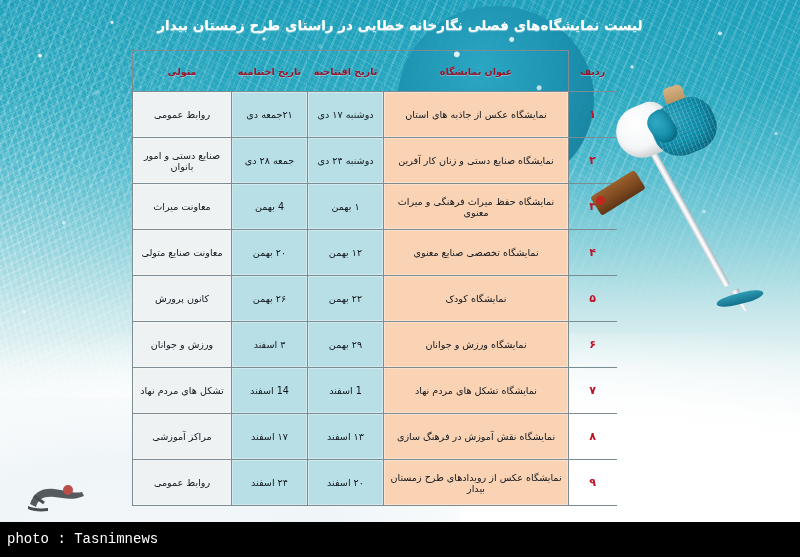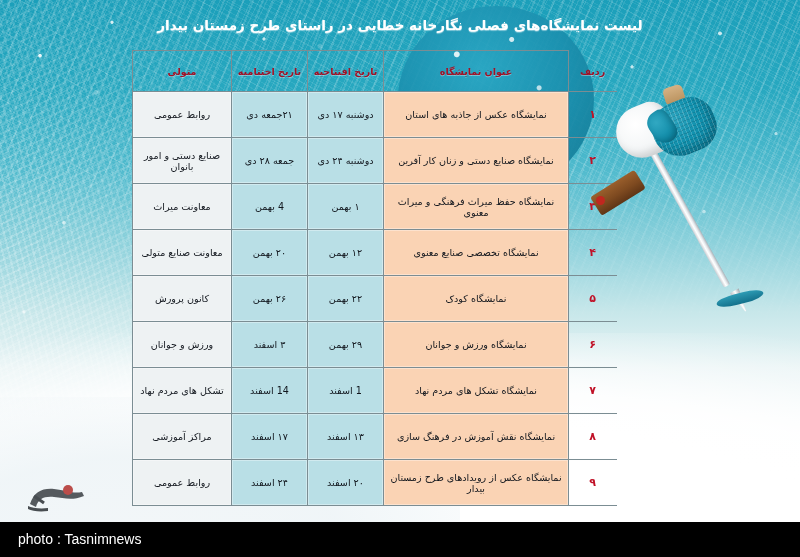--- a/index.html
+++ b/index.html
@@ -232,23 +232,23 @@
   }
   .skate svg{display:block;}
 
   
   .credit{
     position:absolute;left:0;bottom:0;width:800px;height:35px;
     background:#000000;
     z-index:12;
   }
   .credit span{
-    position:absolute;left:18px;top:9px;
+    position:absolute;left:7px;top:9px;
     color:#ffffff;font-size:14px;direction:ltr;
-    font-family:Liberation Sans, sans-serif;
+    font-family:Liberation Mono, monospace;
   }
 </style>
 </head>
 <body>
 
 <div id="poster">
 
   <div class="bg-base"></div>
   <div class="frost"></div>
   <div class="frost-left"></div>

